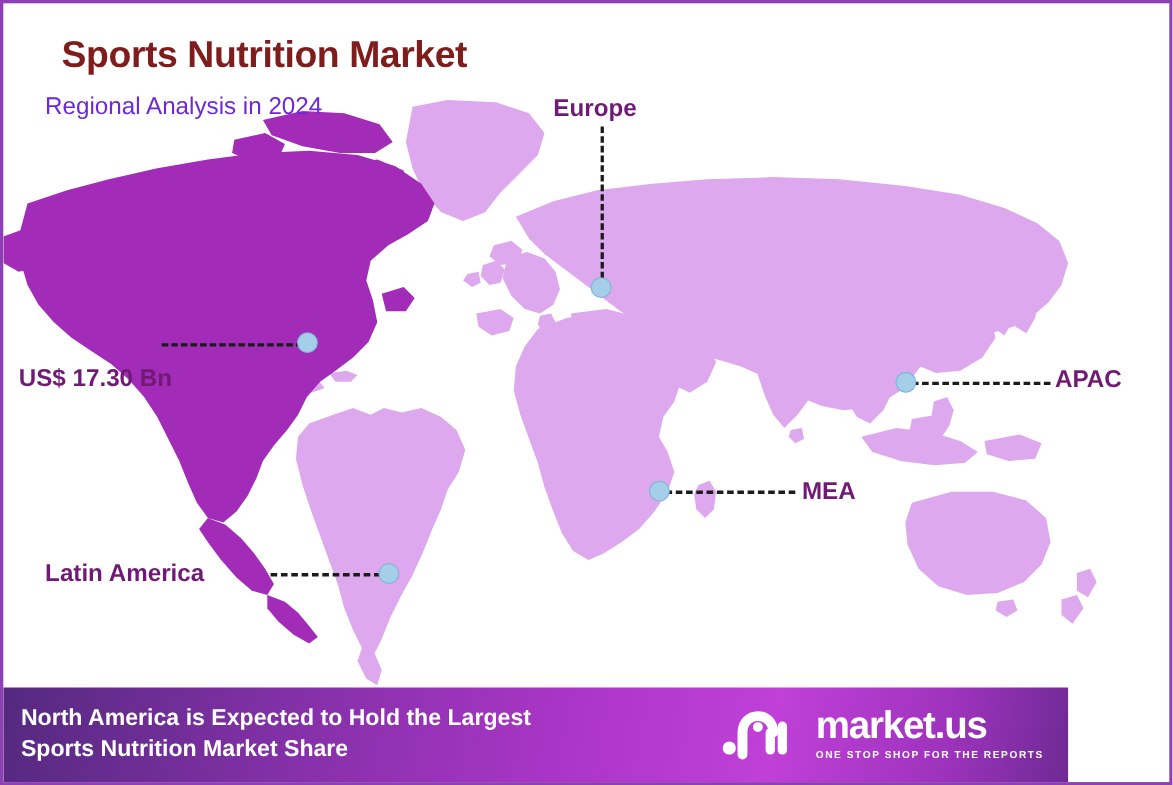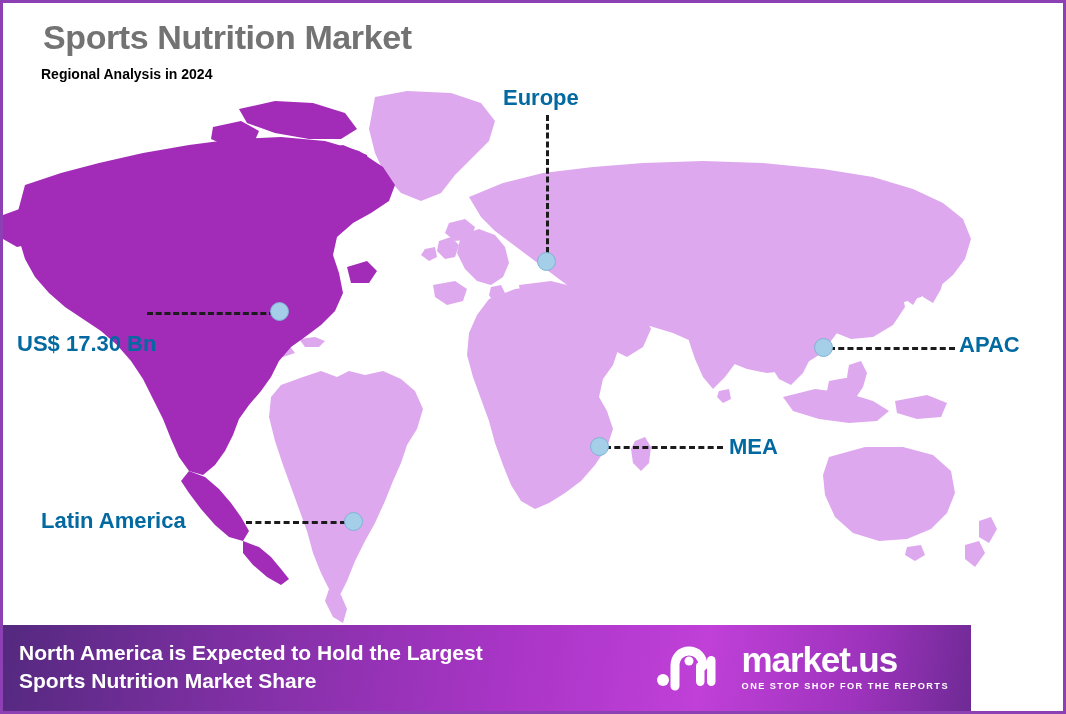--- a/index.html
+++ b/index.html
@@ -23,30 +23,30 @@
   
   #header {
     position: absolute;
     left: 38px;
     top: 14px;
     z-index: 30;
   }
   #page-title {
     font-size: 34px;
     font-weight: bold;
-    color: #737373;
+    color: #7f1d1d;
     letter-spacing: -0.4px;
     line-height: 1.1;
-    margin: 2px;
+    margin: 15px;
     white-space: nowrap;
   }
   #page-subtitle {
-    font-size: 14px;
-    color: #000000;
-    font-weight: 700;
+    font-size: 22px;
+    color: #6d28d9;
+    font-weight: 400;
     margin-top: 10px;
     white-space: nowrap;
   }
 
   
   #map-area {
     position: absolute;
     left: 0;
     top: 0;
     width: 1060px;
@@ -79,21 +79,21 @@
     z-index: 20;
   }
   .connector-v {
     position: absolute;
     width: 0;
     border-left: 3px dashed #1b1b1b;
     z-index: 20;
   }
   .region-label {
     position: absolute;
-    color: #0369a1;
+    color: #701a75;
     font-weight: bold;
     font-size: 22px;
     white-space: nowrap;
     z-index: 25;
     line-height: 1.22;
   }
   .region-label .region-value {
     display: block;
   }
 

